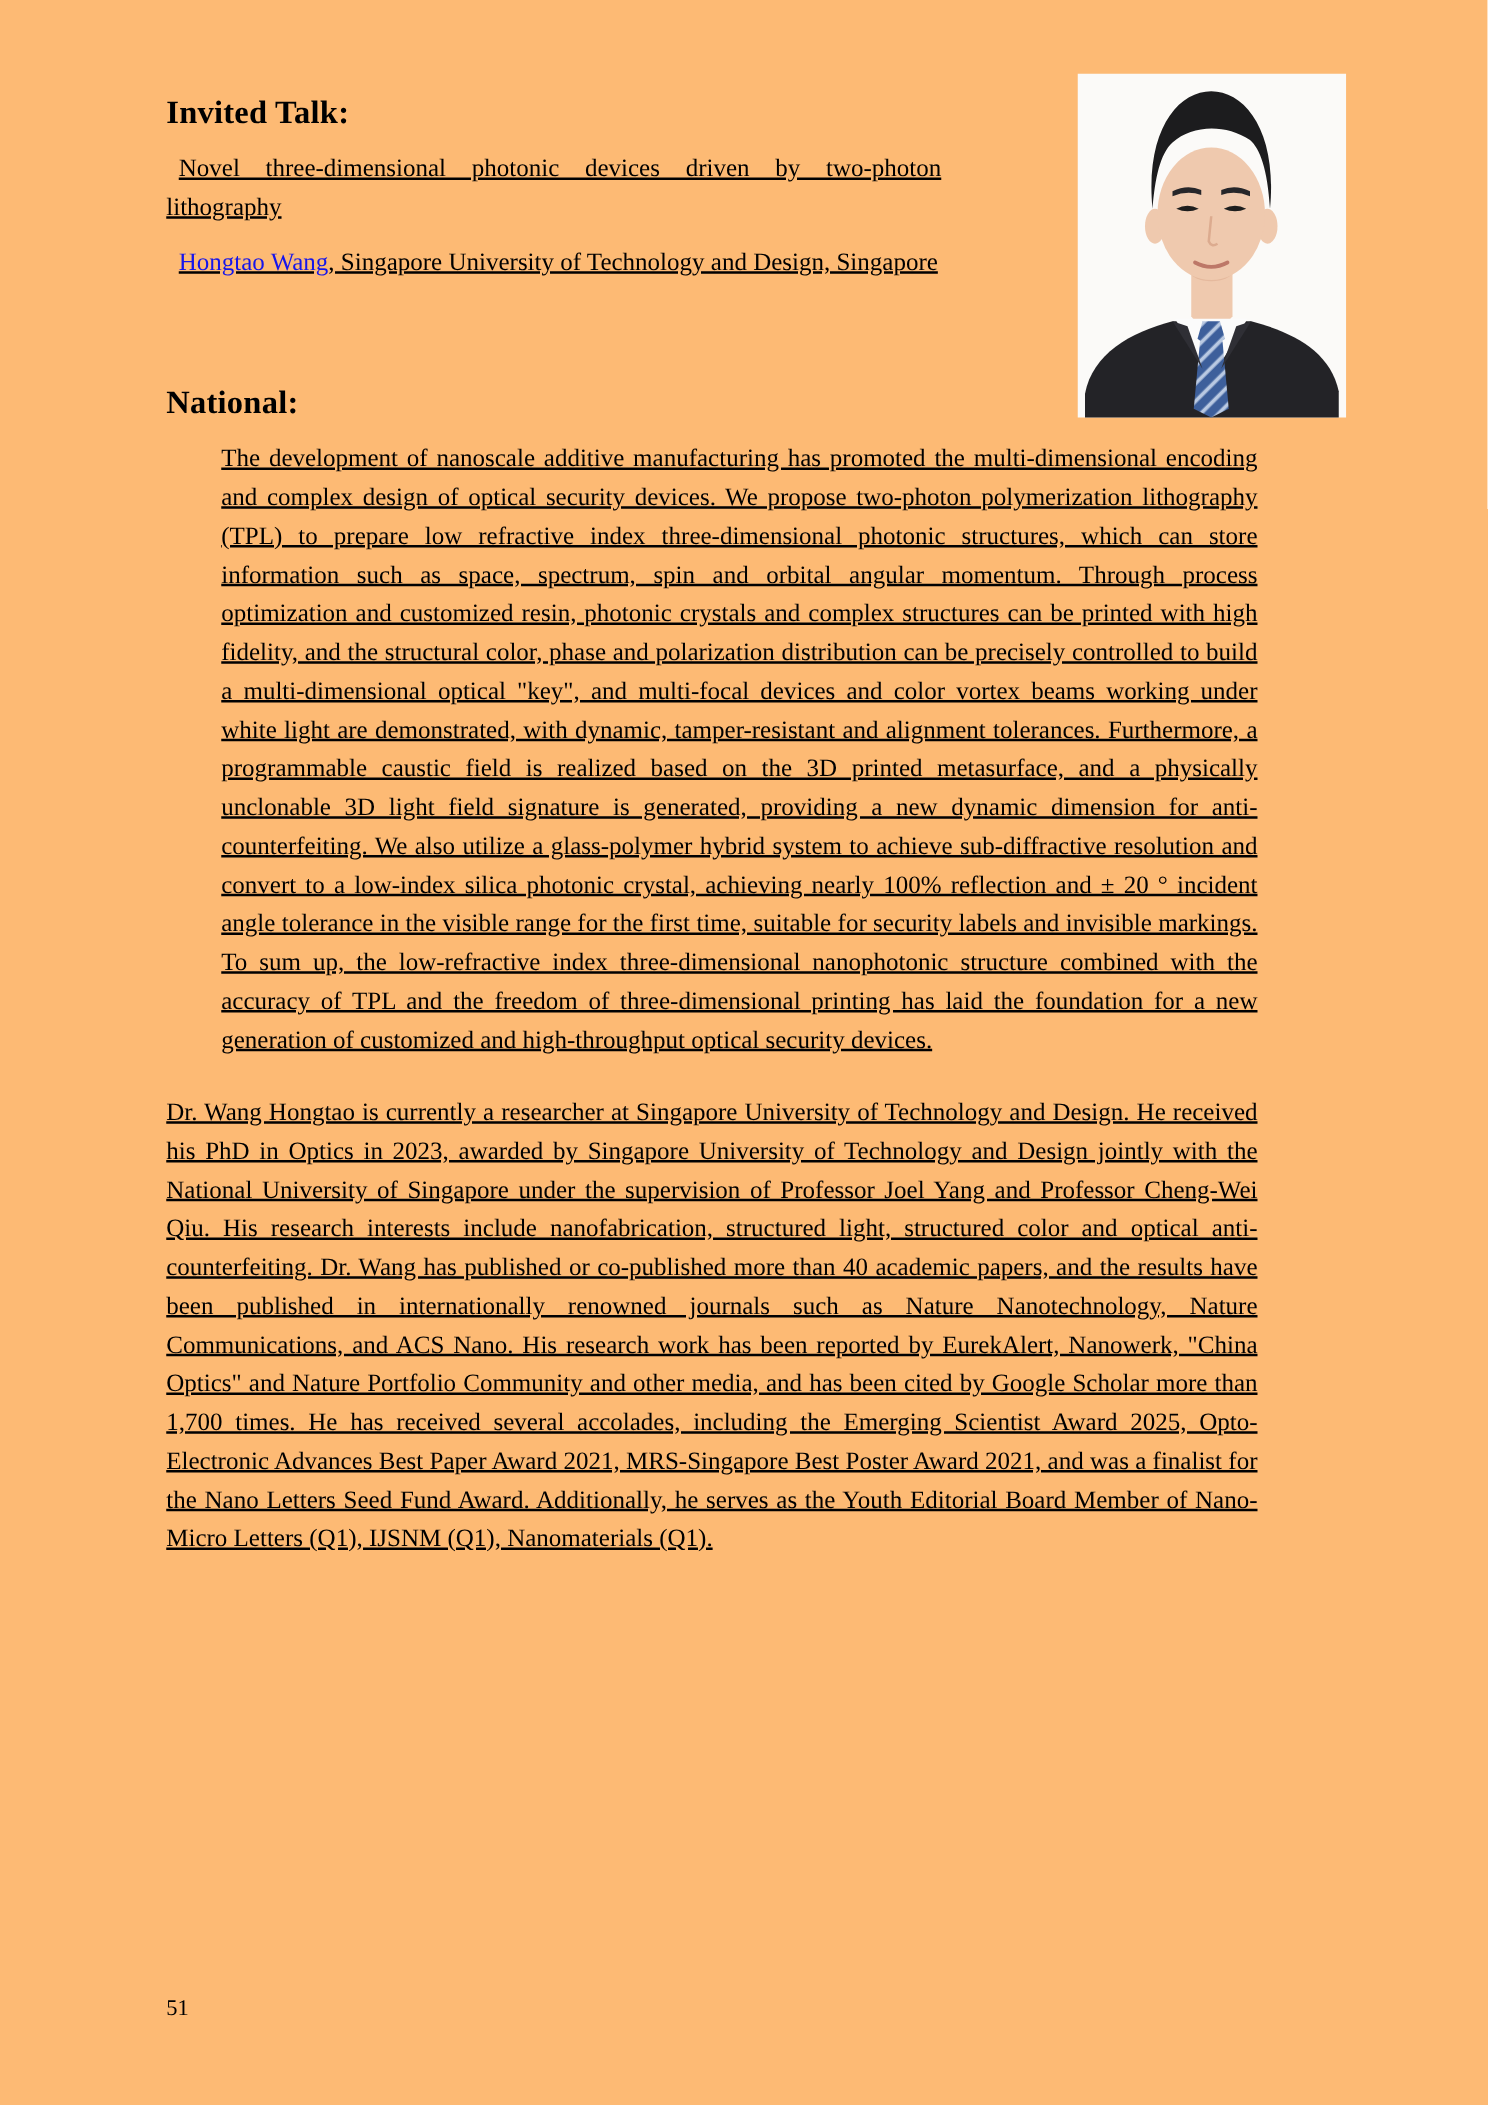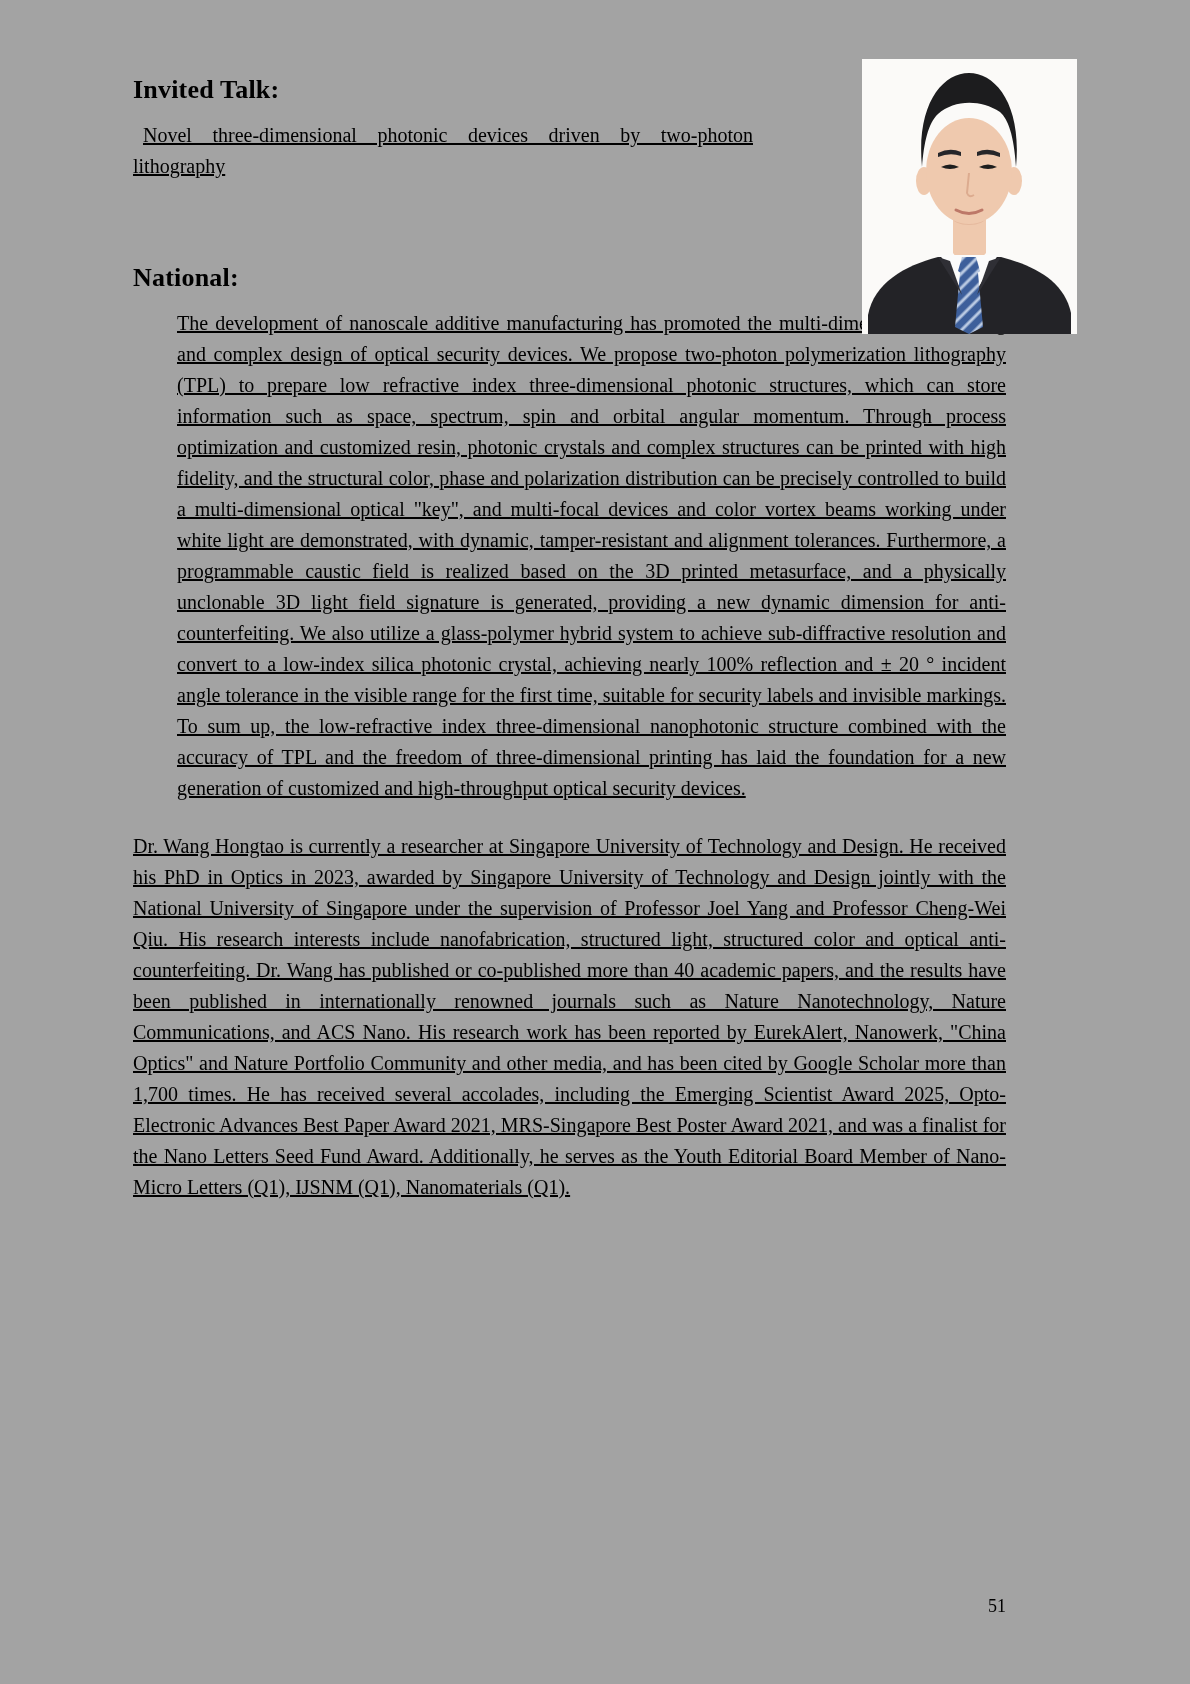--- a/index.html
+++ b/index.html
@@ -1,46 +1,47 @@
 <!DOCTYPE html>
 <html style="--link-blue: #1515EB; --text: #000000; --page-background: #FFFFFF;"><head>
 <meta charset="utf-8">
 <style>
   html,body{margin:0;padding:0;background:#ffffff;}
   .page{
-    position:relative;width:1190px;height:1684px;background:#a3a3a3;
+    position:relative;width:1190px;height:1684px;background:#fdba74;
     font-family:"Liberation Serif","DejaVu Serif",serif;color:#000;overflow:hidden;
   }
   .content{position:absolute;left:133px;top:0;width:873px;}
   .sec-heading{font-size:26px;font-weight:bold;line-height:34px;margin:0;letter-spacing:.2px;}
   .h-invited{margin-top:73px;}
   .h-speaker{margin-top:12px;}
   .h-abstract{margin-top:79px;}
   .h-biography{margin-top:18px;}
   .para{font-size:20px;line-height:31px;text-align:justify;text-justify:inter-word;margin:0;text-decoration:underline;}
   .top-para{width:620px;margin-top:13px;text-indent:10px;}
   .body-para{margin-top:13px;margin-left:44px;}
   .bio-para{margin-top:27px;}
   .speaker-name{color:var(--link-blue,#1515EB);cursor:pointer;}
   .photo{position:absolute;left:862px;top:58px;width:215px;height:277px;}
   .photo svg{display:block;width:100%;height:100%;}
-  .page-number{position:absolute;left:133px;top:1596px;width:873px;text-align:right;font-size:18px;}
+  .page-number{position:absolute;left:133px;top:1596px;width:873px;text-align:left;font-size:18px;}
 </style>
 </head>
 <body>
 
 <div class="page">
 
   <div class="content">
 
     <h2 class="sec-heading h-invited">Invited Talk:</h2>
 
     <p class="para top-para">Novel three-dimensional photonic devices driven by two-photon lithography</p>
 
 
+    <p class="para top-para"><span class="speaker-name">Hongtao Wang</span><span>, Singapore University of Technology and Design, Singapore</span></p>
 
     <h2 class="sec-heading h-abstract">National:</h2>
 
     <p class="para body-para">The development of nanoscale additive manufacturing has promoted the multi-dimensional encoding and complex design of optical security devices. We propose two-photon polymerization lithography (TPL) to prepare low refractive index three-dimensional photonic structures, which can store information such as space, spectrum, spin and orbital angular momentum. Through process optimization and customized resin, photonic crystals and complex structures can be printed with high fidelity, and the structural color, phase and polarization distribution can be precisely controlled to build a multi-dimensional optical "key", and multi-focal devices and color vortex beams working under white light are demonstrated, with dynamic, tamper-resistant and alignment tolerances. Furthermore, a programmable caustic field is realized based on the 3D printed metasurface, and a physically unclonable 3D light field signature is generated, providing a new dynamic dimension for anti-counterfeiting. We also utilize a glass-polymer hybrid system to achieve sub-diffractive resolution and convert to a low-index silica photonic crystal, achieving nearly 100% reflection and ± 20 ° incident angle tolerance in the visible range for the first time, suitable for security labels and invisible markings. To sum up, the low-refractive index three-dimensional nanophotonic structure combined with the accuracy of TPL and the freedom of three-dimensional printing has laid the foundation for a new generation of customized and high-throughput optical security devices.</p>
 
 
     <p class="para bio-para">Dr. Wang Hongtao is currently a researcher at Singapore University of Technology and Design. He received his PhD in Optics in 2023, awarded by Singapore University of Technology and Design jointly with the National University of Singapore under the supervision of Professor Joel Yang and Professor Cheng-Wei Qiu. His research interests include nanofabrication, structured light, structured color and optical anti-counterfeiting. Dr. Wang has published or co-published more than 40 academic papers, and the results have been published in internationally renowned journals such as Nature Nanotechnology, Nature Communications, and ACS Nano. His research work has been reported by EurekAlert, Nanowerk, "China Optics" and Nature Portfolio Community and other media, and has been cited by Google Scholar more than 1,700 times. He has received several accolades, including the Emerging Scientist Award 2025, Opto-Electronic Advances Best Paper Award 2021, MRS-Singapore Best Poster Award 2021, and was a finalist for the Nano Letters Seed Fund Award. Additionally, he serves as the Youth Editorial Board Member of Nano-Micro Letters (Q1), IJSNM (Q1), Nanomaterials (Q1).</p>
 
   </div>
 

